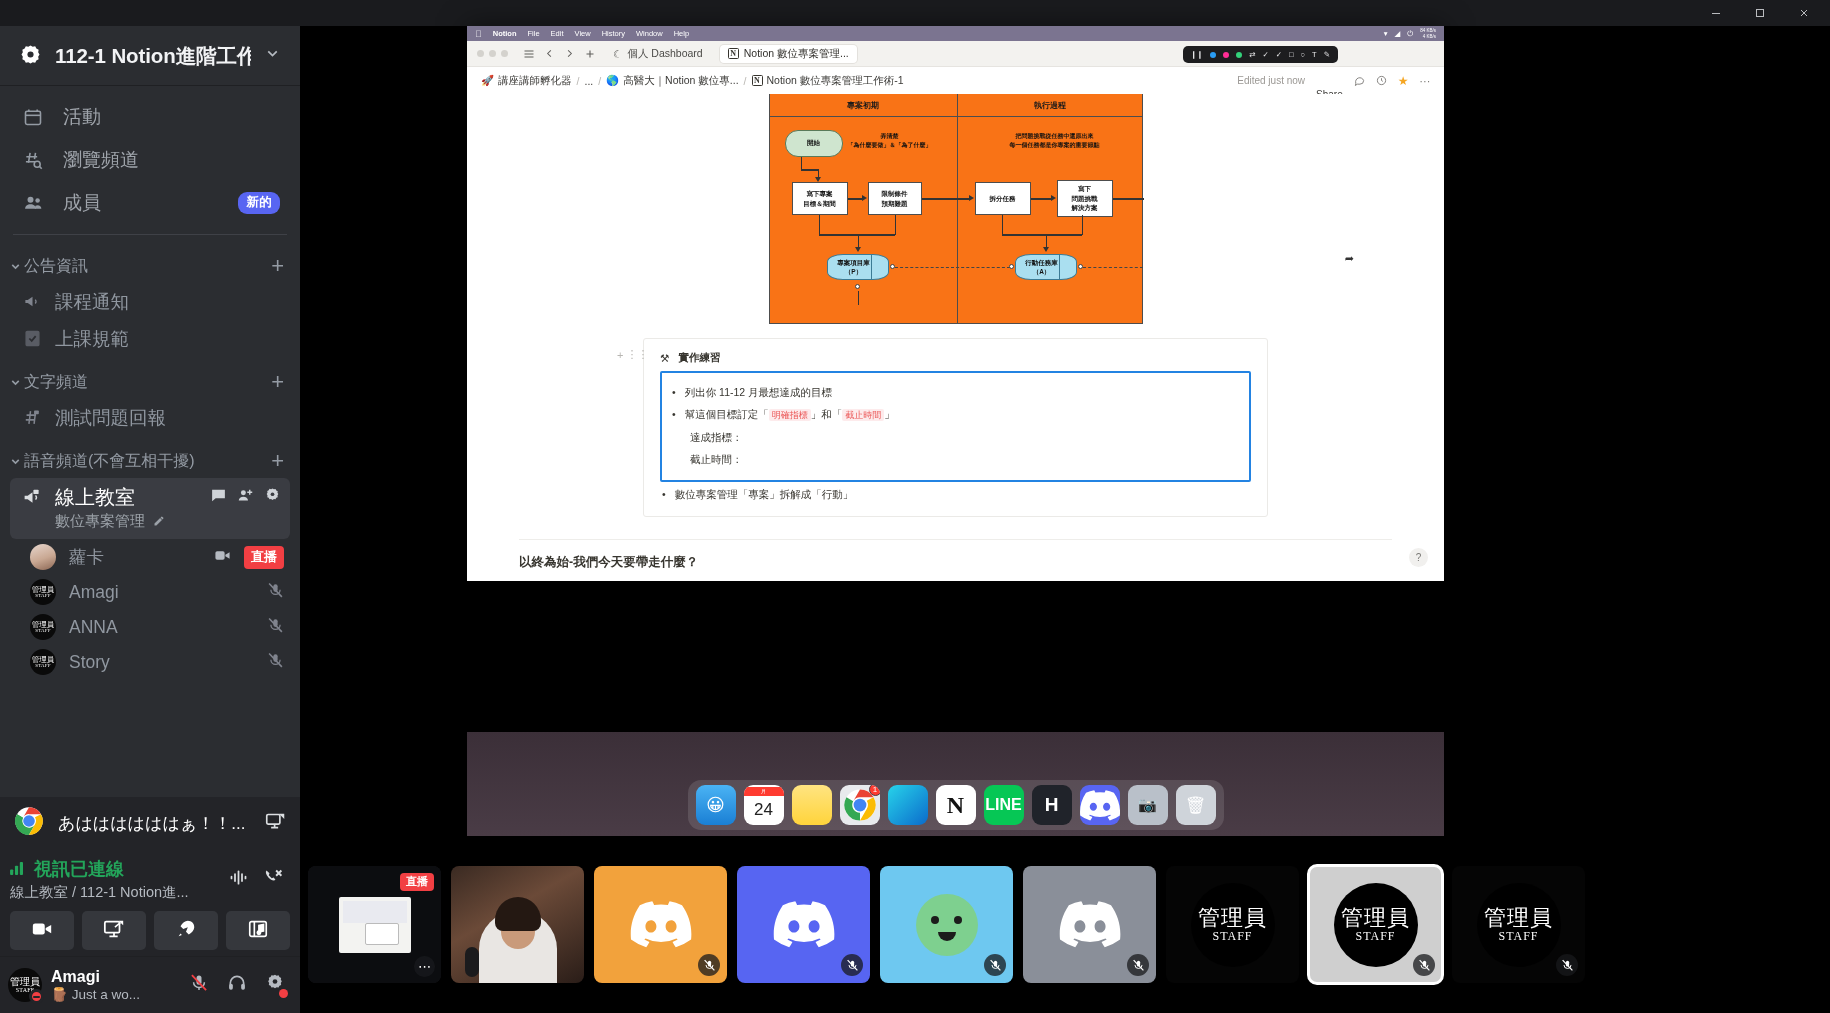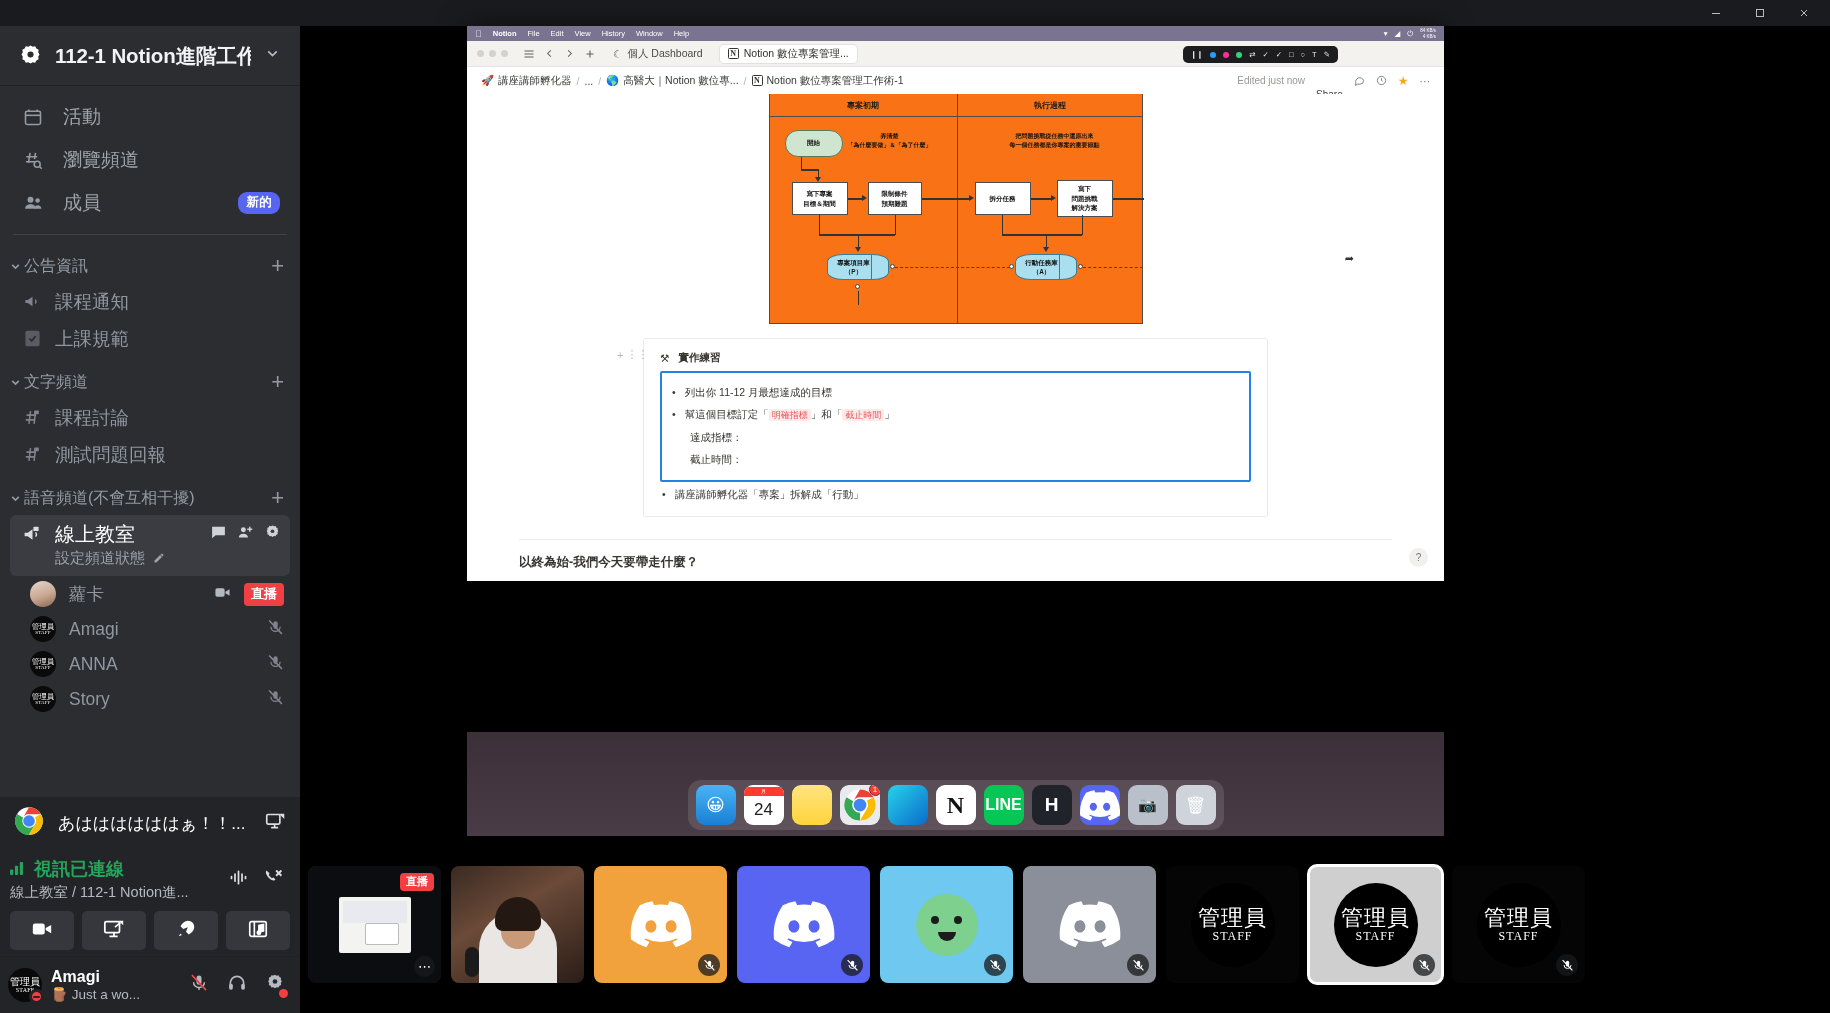--- a/index.html
+++ b/index.html
@@ -461,29 +461,20 @@
         <div class="cat-row">
           <span class="cat-chev">
             <svg width="13" height="13" viewBox="0 0 24 24" fill="none" stroke="currentColor" stroke-width="3">
                 <path d="M6 9l6 6 6-6"></path>
               </svg>
           </span>
           <span class="cat-name">文字頻道</span>
           <span class="cat-plus">+</span>
         </div>
 
-        <div class="chan">
-          <span class="chan-ico">
-            <svg width="19" height="19" viewBox="0 0 24 24" fill="none" stroke="currentColor" stroke-width="1.9">
-              <path d="M4.5 9h12M3.5 15h12M9.5 4l-2 16M16 4l-2 16"></path>
-              <rect x="14" y="3" width="6" height="5" rx="1" fill="currentColor" stroke="none"></rect>
-            </svg>
-          </span>
-          <span class="chan-name">課程討論</span>
-        </div>
 
         <div class="chan">
           <span class="chan-ico">
             <svg width="19" height="19" viewBox="0 0 24 24" fill="none" stroke="currentColor" stroke-width="1.9">
               <path d="M4.5 9h12M3.5 15h12M9.5 4l-2 16M16 4l-2 16"></path>
               <rect x="14" y="3" width="6" height="5" rx="1" fill="currentColor" stroke="none"></rect>
             </svg>
           </span>
           <span class="chan-name">測試問題回報</span>
         </div>
@@ -523,21 +514,21 @@
               </span>
               <span>
                 <svg width="17" height="17" viewBox="0 0 24 24" fill="currentColor">
                   <path d="M12 2l2 1.2 2.3-.4 1 2.1 2.1 1-.4 2.3L20.2 10l-1.2 2 .4 2.3-2.1 1-1 2.1-2.3-.4L12 18.2l-2-1.2-2.3.4-1-2.1-2.1-1 .4-2.3L3.8 10 5 8l-.4-2.3 2.1-1 1-2.1L10 3z"></path>
                   <circle cx="12" cy="10.2" r="2.6" fill="#3a3c42"></circle>
                 </svg>
               </span>
             </span>
           </div>
           <div class="vchan-status">
-            <span>設定頻道狀態</span>
+            <span>數位專案管理</span>
             <span>
               <svg width="12" height="12" viewBox="0 0 24 24" fill="currentColor">
                   <path d="M3 17.2V21h3.8L18 9.8 14.2 6zM20.7 7.1a1 1 0 000-1.4l-2.4-2.4a1 1 0 00-1.4 0l-1.8 1.8 3.8 3.8z"></path>
                 </svg>
             </span>
           </div>
         </div>
 
         <div class="vmember">
           <span class="avatar-sm" style="background:linear-gradient(160deg,#e7d6cd 0%,#c9a893 55%,#8a6552 100%);"></span>
@@ -948,21 +939,21 @@
                     <span class="ex-bul">•</span>
                     <span>
                       <span>幫這個目標訂定「</span><span class="hl">明確指標</span><span>」和「</span><span class="hl">截止時間</span><span>」</span>
                     </span>
                   </div>
                   <div class="ex-plain">達成指標：</div>
                   <div class="ex-plain">截止時間：</div>
                 </div>
                 <div class="ex-after">
                   <span class="ex-bul">•</span>
-                  <span>講座講師孵化器「專案」拆解成「行動」</span>
+                  <span>數位專案管理「專案」拆解成「行動」</span>
                 </div>
               </div>
             </div>
 
             <div class="cursor-dot" style="right:90px;top:158px;">➦</div>
 
             <div class="footer-q">以終為始-我們今天要帶走什麼？</div>
             <div class="help-btn">?</div>
           </div>
         </div>

